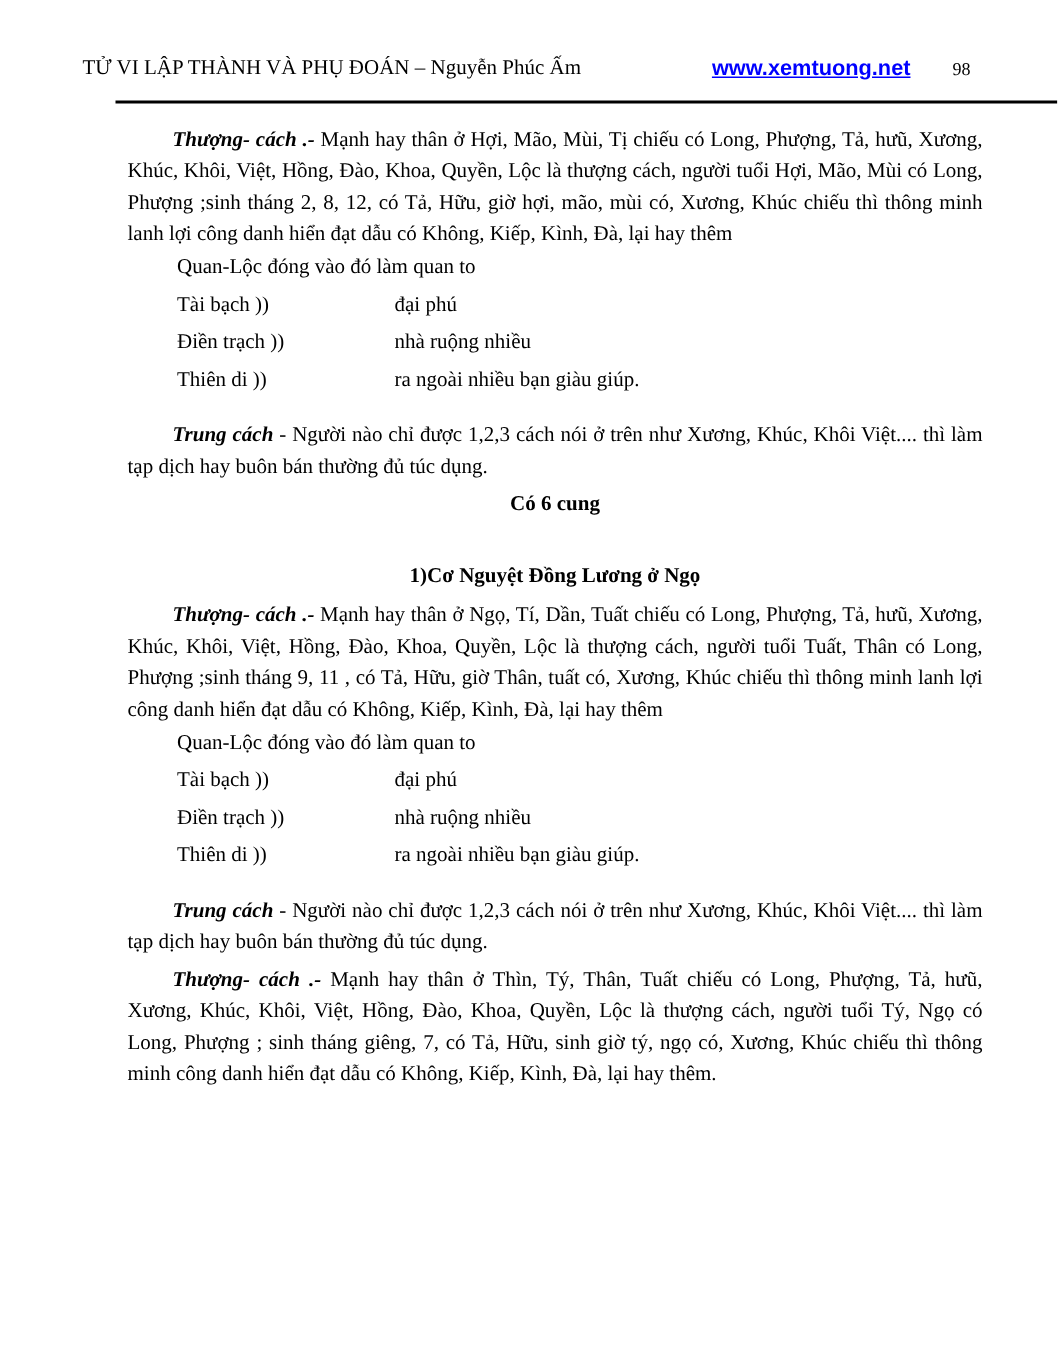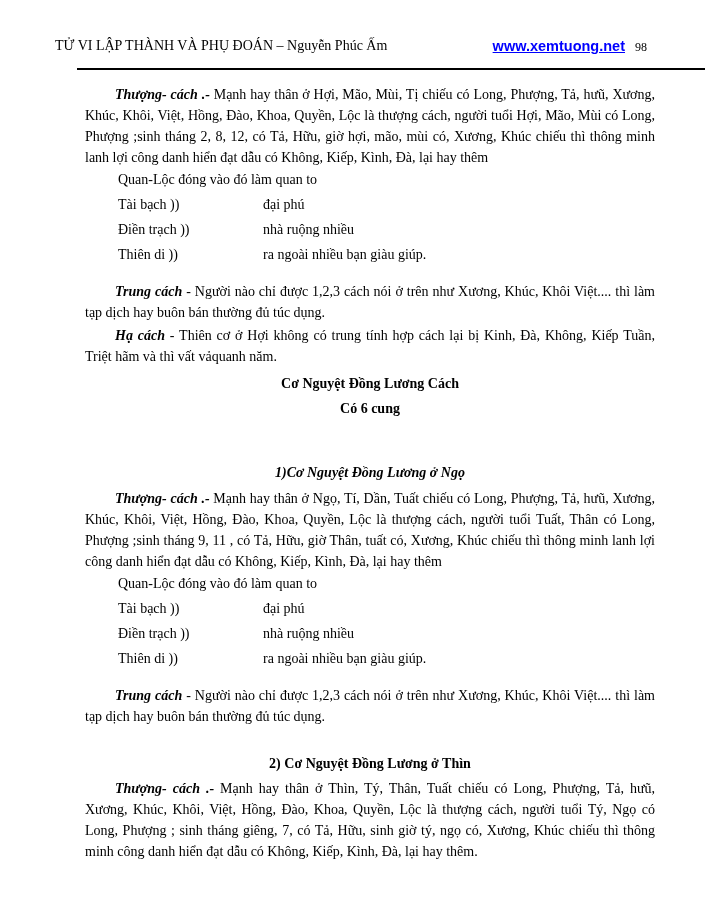--- a/index.html
+++ b/index.html
@@ -20,21 +20,21 @@
     justify-content: space-between;
     padding: 38px 58px 0 55px;
   }
   .header-title {
     font-size: 14px;
     white-space: nowrap;
   }
   .header-right {
     display: flex;
     align-items: baseline;
-    gap: 10px;
+    gap: 28px;
   }
   .header-link {
     font-family: "Liberation Sans", sans-serif;
     font-weight: bold;
     font-size: 14.5px;
     color: #0000ff;
     text-decoration: underline;
     cursor: pointer;
     white-space: nowrap;
   }
@@ -65,21 +65,21 @@
     padding-left: 33px;
   }
   .list-row .label { width: 145px; flex: 0 0 145px; }
   .heading {
     text-align: center;
     font-weight: bold;
     line-height: 21px;
   }
   .heading.main { margin-top: 6px; }
   .heading.sub { margin-top: 4px; }
-  .heading.h1 { margin-top: 43px; font-style: italic; }
+  .heading.h1 { margin-top: 27px; }
   .heading.h2 { margin-top: 26px; }
 </style>
 </head>
 <body>
 
 <div class="page">
 
   <div class="header">
     <span class="header-title">TỬ VI LẬP THÀNH VÀ PHỤ ĐOÁN – Nguyễn Phúc Ấm</span>
     <span class="header-right">
@@ -107,23 +107,21 @@
         <span>nhà ruộng nhiều</span>
       </div>
       <div class="list-row">
         <span class="label">Thiên di ))</span>
         <span>ra ngoài nhiều bạn giàu giúp.</span>
       </div>
     </div>
 
     <p class="para tight"><span class="lead">Trung cách</span><span> - Người nào chỉ được 1,2,3 cách nói ở trên như  Xương, Khúc, Khôi Việt.... thì làm tạp dịch hay buôn bán thường đủ túc dụng.</span></p>
 
-    <p class="para gap2"><span class="lead">Hạ cách</span><span> - Thiên cơ ở Hợi không  có trung tính hợp cách lại bị Kinh, Đà, Không, Kiếp Tuần, Triệt hãm và thì vất vảquanh năm.</span></p>
 
-    <div class="heading main">Cơ Nguyệt Đồng Lương Cách</div>
     <div class="heading sub">Có 6 cung</div>
     <div class="heading h1">1)Cơ Nguyệt Đồng Lương ở Ngọ</div>
 
     <p class="para" style="margin-top:5px;"><span class="lead">Thượng- cách .-</span><span> Mạnh hay thân ở Ngọ, Tí, Dần, Tuất  chiếu có Long, Phượng, Tả, hưũ, Xương, Khúc, Khôi, Việt, Hồng, Đào, Khoa, Quyền, Lộc là thượng cách, người tuổi Tuất, Thân có Long, Phượng ;sinh tháng 9, 11 , có Tả, Hữu, giờ Thân, tuất có, Xương, Khúc chiếu thì thông minh lanh lợi công danh hiển đạt dẫu có Không, Kiếp, Kình, Đà, lại hay thêm</span></p>
 
     <div class="fortune-list">
       <div class="list-row">
         <span>Quan-Lộc đóng vào đó làm quan to</span>
       </div>
       <div class="list-row">
@@ -136,18 +134,17 @@
       </div>
       <div class="list-row">
         <span class="label">Thiên di ))</span>
         <span>ra ngoài nhiều bạn giàu giúp.</span>
       </div>
     </div>
 
     <p class="para tight"><span class="lead">Trung cách</span><span> - Người nào chỉ được 1,2,3 cách nói ở trên như  Xương, Khúc, Khôi Việt.... thì làm tạp dịch hay buôn bán thường đủ túc dụng.</span></p>
 
 
-    <div class="heading h2">2) Cơ Nguyệt Đồng Lương ở Thìn</div>
 
     <p class="para gap4"><span class="lead">Thượng- cách .-</span><span> Mạnh hay thân ở Thìn, Tý, Thân, Tuất chiếu có Long, Phượng, Tả, hưũ, Xương, Khúc, Khôi, Việt, Hồng, Đào, Khoa, Quyền, Lộc là thượng cách, người tuổi Tý, Ngọ có Long, Phượng ; sinh tháng giêng, 7, có Tả, Hữu, sinh giờ tý, ngọ có, Xương, Khúc chiếu thì thông minh công danh hiển đạt dẫu có Không, Kiếp, Kình, Đà, lại hay thêm.</span></p>
 
   </div>
 </div>
 
 </body></html>

